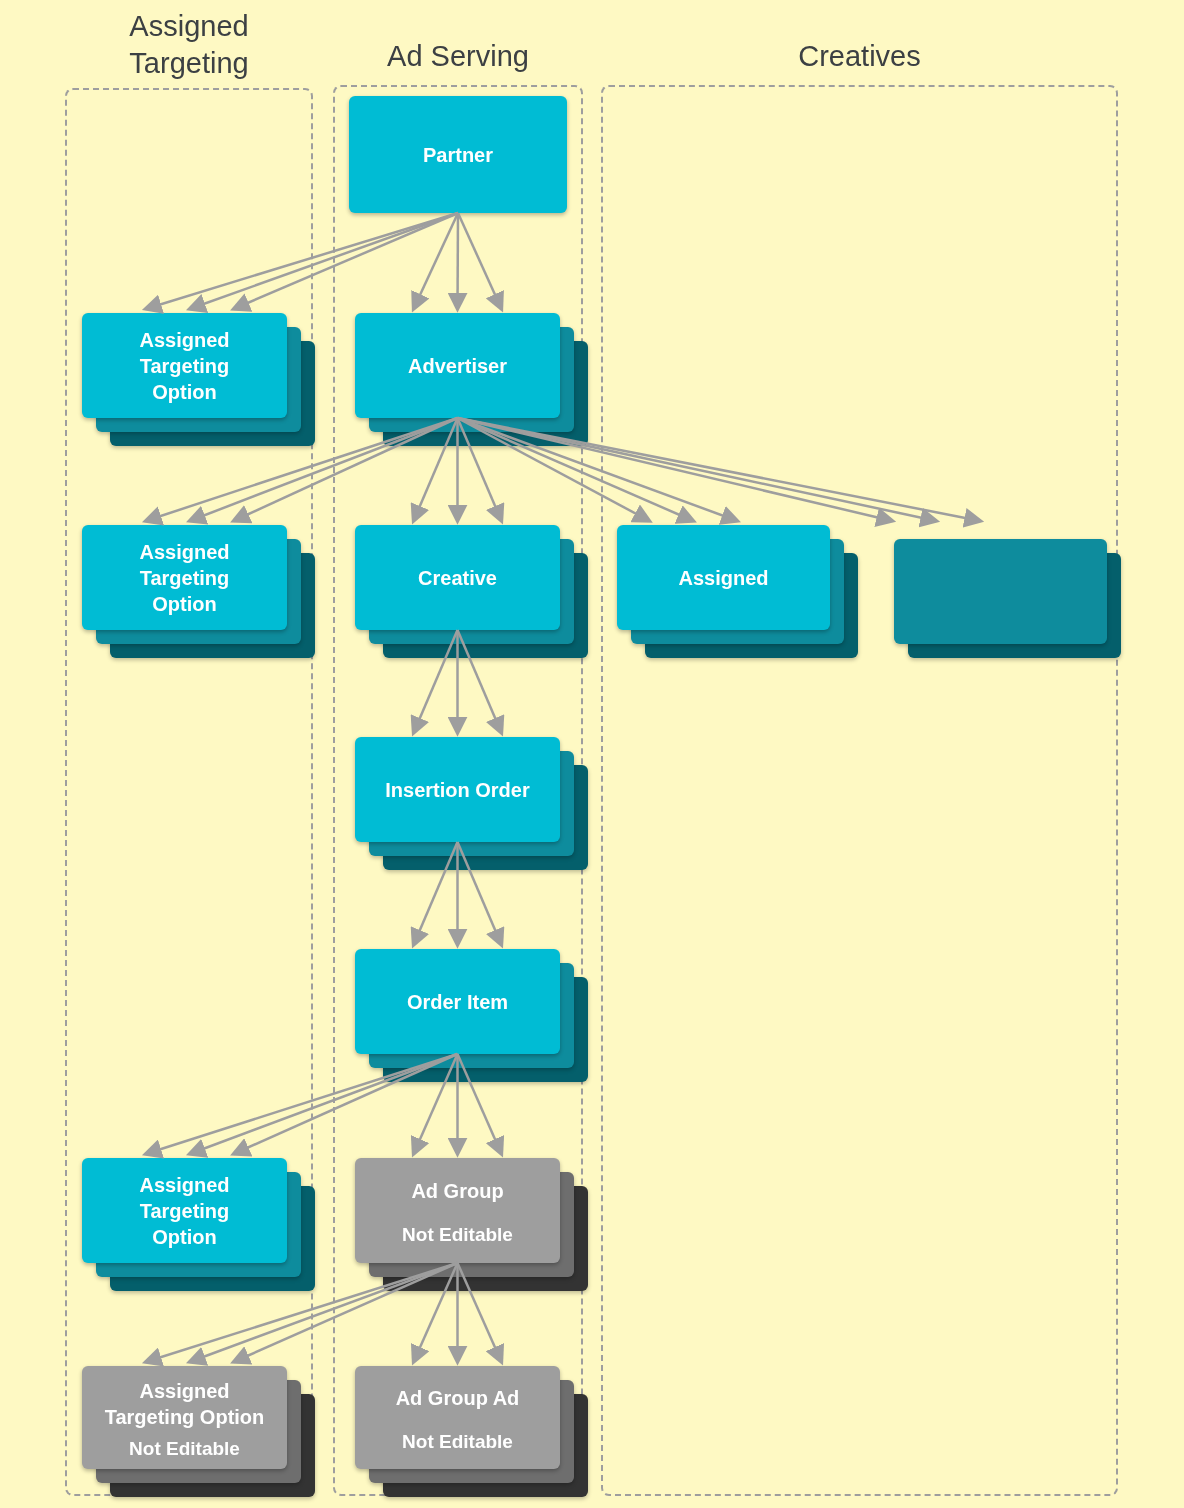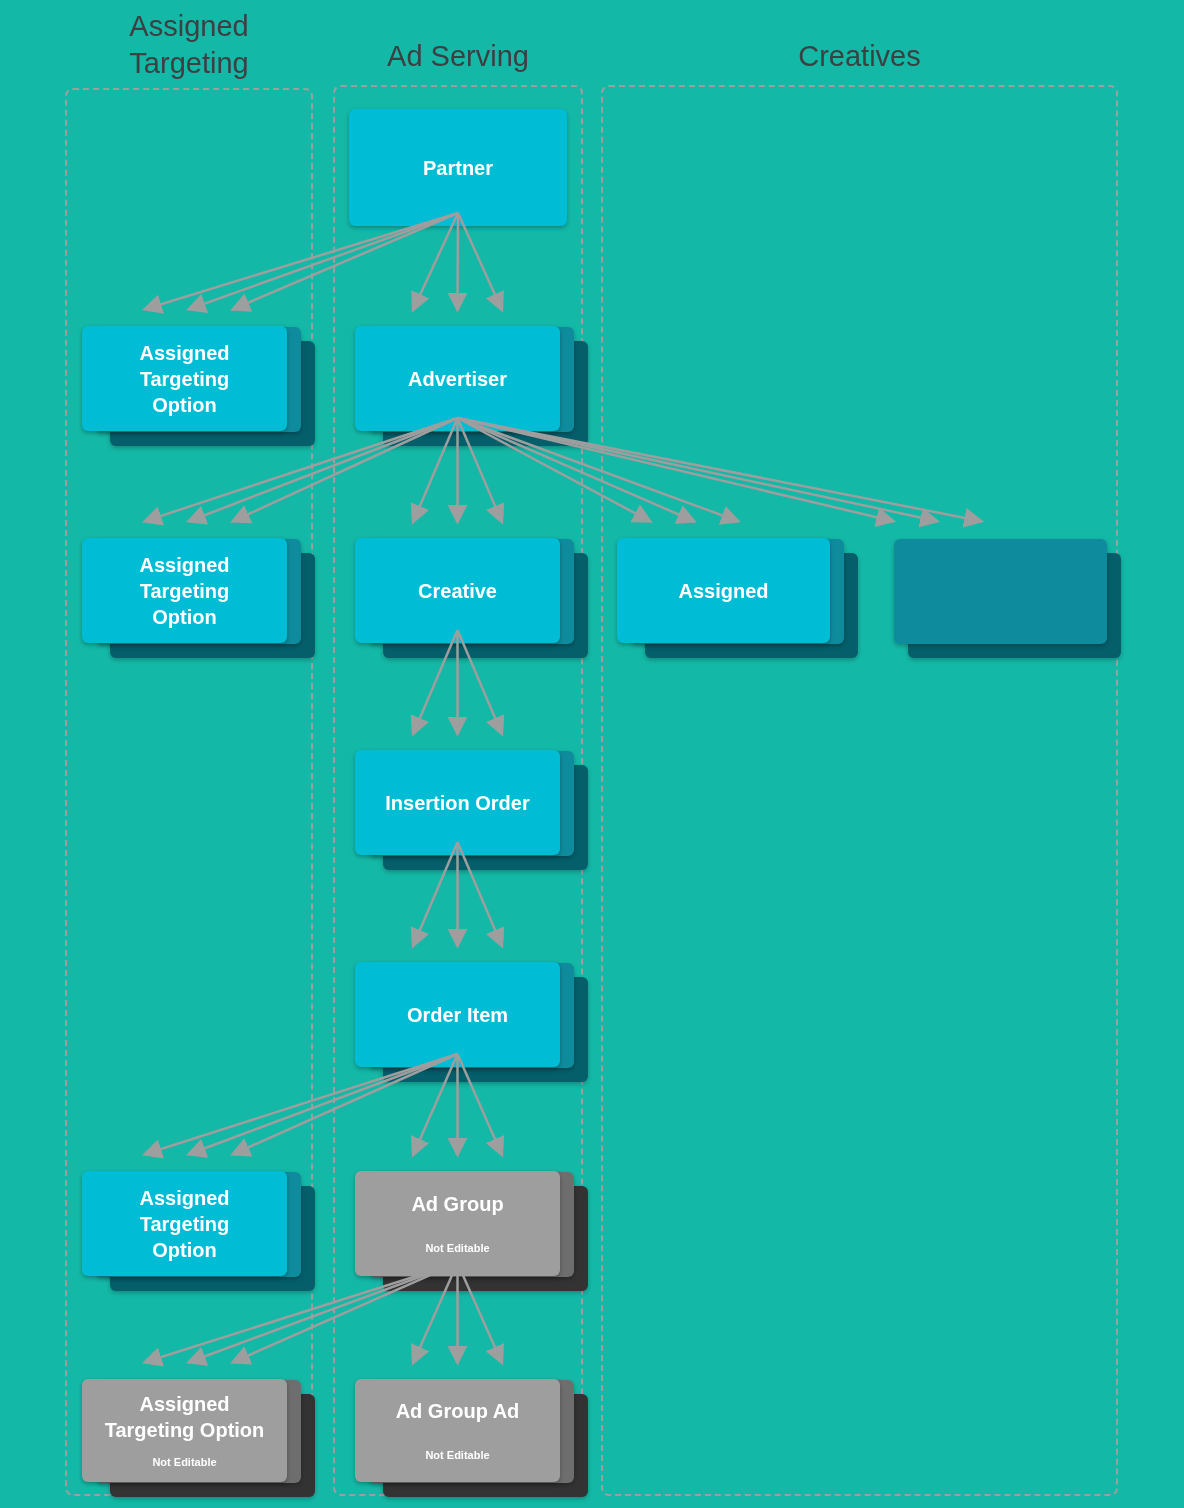--- a/index.html
+++ b/index.html
@@ -5,21 +5,21 @@
   html, body {
     margin: 0;
     padding: 0;
     background: #ffffff;
     font-family: "Liberation Sans", sans-serif;
   }
   #canvas {
     position: relative;
     width: 1184px;
     height: 1508px;
-    background: #14b8a6;
+    background: #fef9c3;
     overflow: hidden;
   }
   .column-box {
     position: absolute;
     border: 2px dashed #9e9e9e;
     border-radius: 8px;
     box-sizing: border-box;
     background: transparent;
   }
   .col-header {
@@ -43,25 +43,24 @@
     align-items: center;
     justify-content: center;
     text-align: center;
     color: #ffffff;
     font-weight: bold;
     font-size: 20px;
     line-height: 26px;
     box-shadow: 0 2px 4px rgba(0,0,0,0.28);
     box-sizing: border-box;
     padding: 20px 8px;
-    margin-top: 13px;
   }
   .node-face .title span { display: block; }
   .node-face .sub {
-    font-size: 11px;
+    font-size: 19px;
     line-height: 18px;
     margin-top: 22px;
   }
   .node-face.tight .sub { margin-top: 10px; }
   #edges-layer {
     position: absolute;
     left: 0;
     top: 0;
     pointer-events: none;
     z-index: 6;

